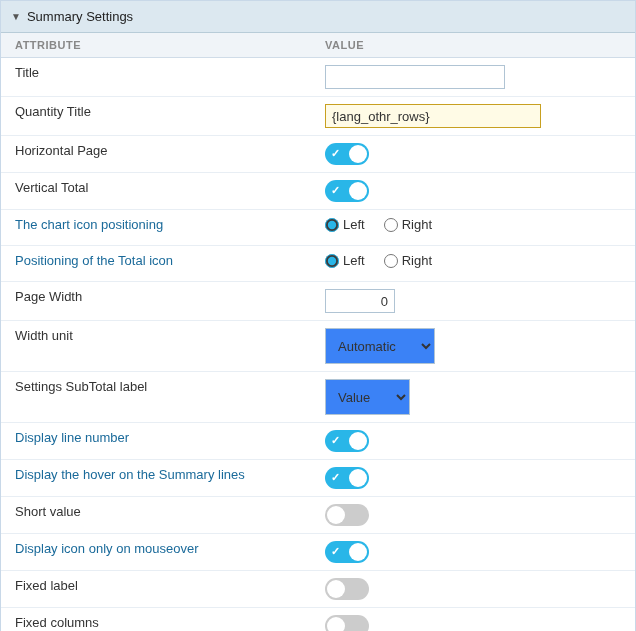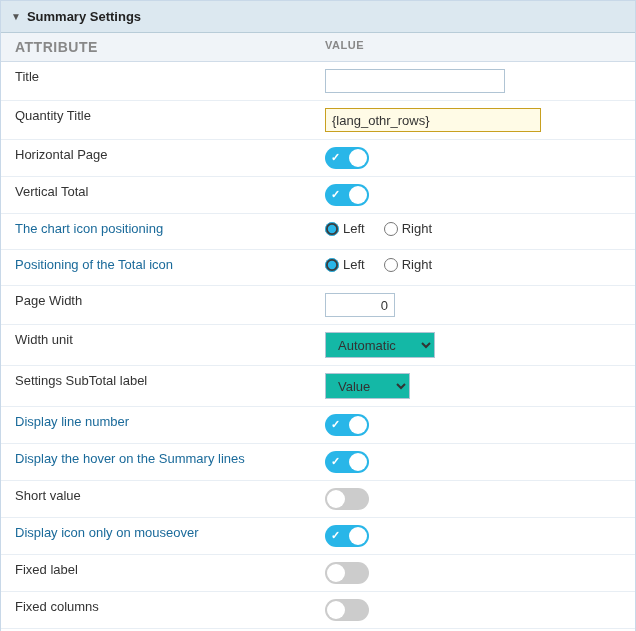--- a/index.html
+++ b/index.html
@@ -21,33 +21,33 @@
       display: flex;
       align-items: center;
       gap: 6px;
       border-bottom: 1px solid #b8ccd8;
     }
     .panel-header-icon {
       color: #555;
       font-size: 10px;
     }
     .panel-header-title {
-      font-weight: bold;
+      font-weight: normal;
       font-size: 13px;
       color: #222;
     }
     .col-headers {
       display: flex;
       padding: 6px 14px;
       background: #f0f4f8;
       border-bottom: 1px solid #d0dce8;
     }
     .col-attr {
       flex: 0 0 310px;
-      font-size: 14px;
+      font-size: 11px;
       font-weight: bold;
       color: #888;
       letter-spacing: 0.5px;
       text-transform: uppercase;
     }
     .col-val {
       flex: 1;
       font-size: 11px;
       font-weight: bold;
       color: #888;
@@ -156,24 +156,24 @@
     .radio-input {
       accent-color: #29b6e8;
       width: 14px;
       height: 14px;
     }
     
     .select-input {
       border: 1px solid #b0c4d4;
       padding: 3px 22px 3px 8px;
       font-size: 13px;
-      background: #14b8a6;
+      background: #3b82f6;
       color: #333;
       appearance: auto;
-      height: 26px;
+      height: 36px;
       cursor: pointer;
     }
   </style>
 </head>
 <body>
 
 <div class="panel">
 
   <div class="panel-header">
     <span class="panel-header-icon">▼</span>

